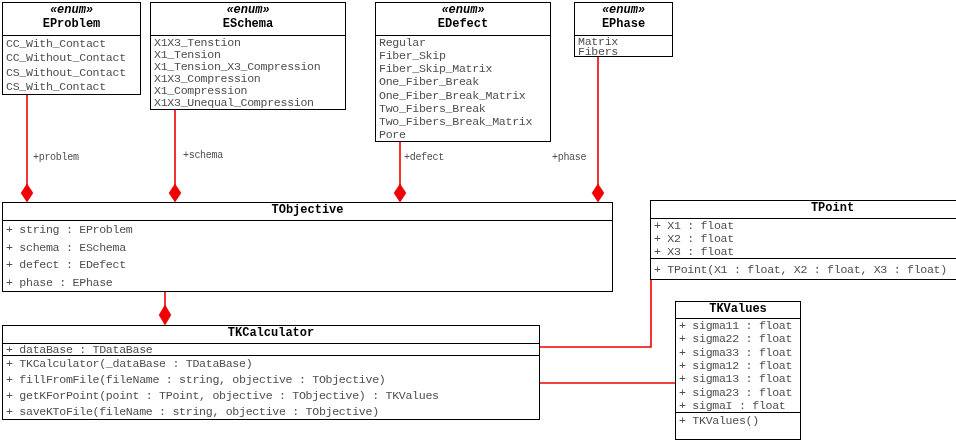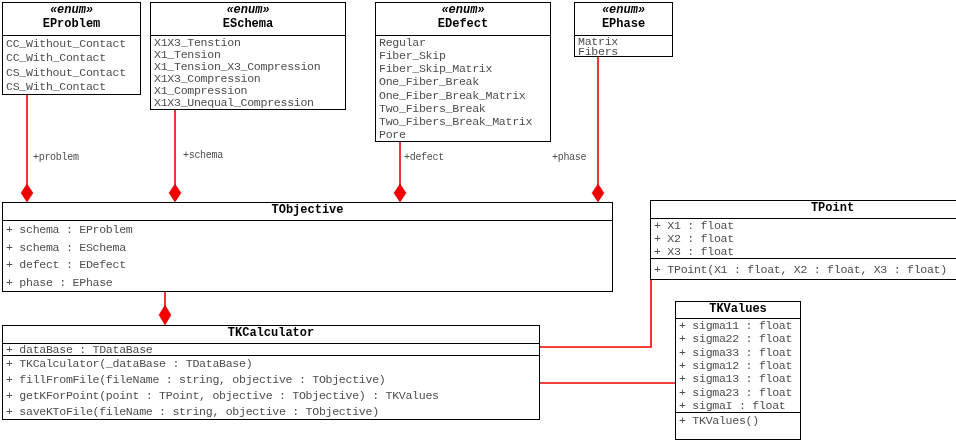--- a/index.html
+++ b/index.html
@@ -74,22 +74,22 @@
 <div class="assoc-label" style="left:183px;top:150px">+schema</div>
 <div class="assoc-label" style="left:404px;top:152px">+defect</div>
 <div class="assoc-label" style="left:552px;top:152px">+phase</div>
 
 <div class="uml-class" style="left:2px;top:2px;width:139px;height:93px">
   <div class="uml-title" style="flex-basis:30px">
     <div class="stereotype">«enum»</div>
     <div>EProblem</div>
   </div>
   <div class="uml-attrs">
+      <div class="uml-row">CC_With_Contact</div>
       <div class="uml-row">CC_Without_Contact</div>
-      <div class="uml-row">CC_With_Contact</div>
       <div class="uml-row">CS_Without_Contact</div>
       <div class="uml-row">CS_With_Contact</div>
     </div>
 </div>
 
 <div class="uml-class" style="left:150px;top:2px;width:196px;height:108px">
   <div class="uml-title" style="flex-basis:30px">
     <div class="stereotype">«enum»</div>
     <div>ESchema</div>
   </div>
@@ -129,21 +129,21 @@
       <div class="uml-row">Matrix</div>
       <div class="uml-row">Fibers</div>
     </div>
 </div>
 
 <div class="uml-class" style="left:2px;top:202px;width:611px;height:90px">
   <div class="uml-title" style="flex-basis:15px">
     <div>TObjective</div>
   </div>
   <div class="uml-attrs">
-      <div class="uml-row">+ schema : EProblem</div>
+      <div class="uml-row">+ string : EProblem</div>
       <div class="uml-row">+ schema : ESchema</div>
       <div class="uml-row">+ defect : EDefect</div>
       <div class="uml-row">+ phase : EPhase</div>
     </div>
 </div>
 
 <div class="uml-class" style="left:650px;top:200px;width:365px;height:80px">
   <div class="uml-title" style="flex-basis:15px">
     <div>TPoint</div>
   </div>

